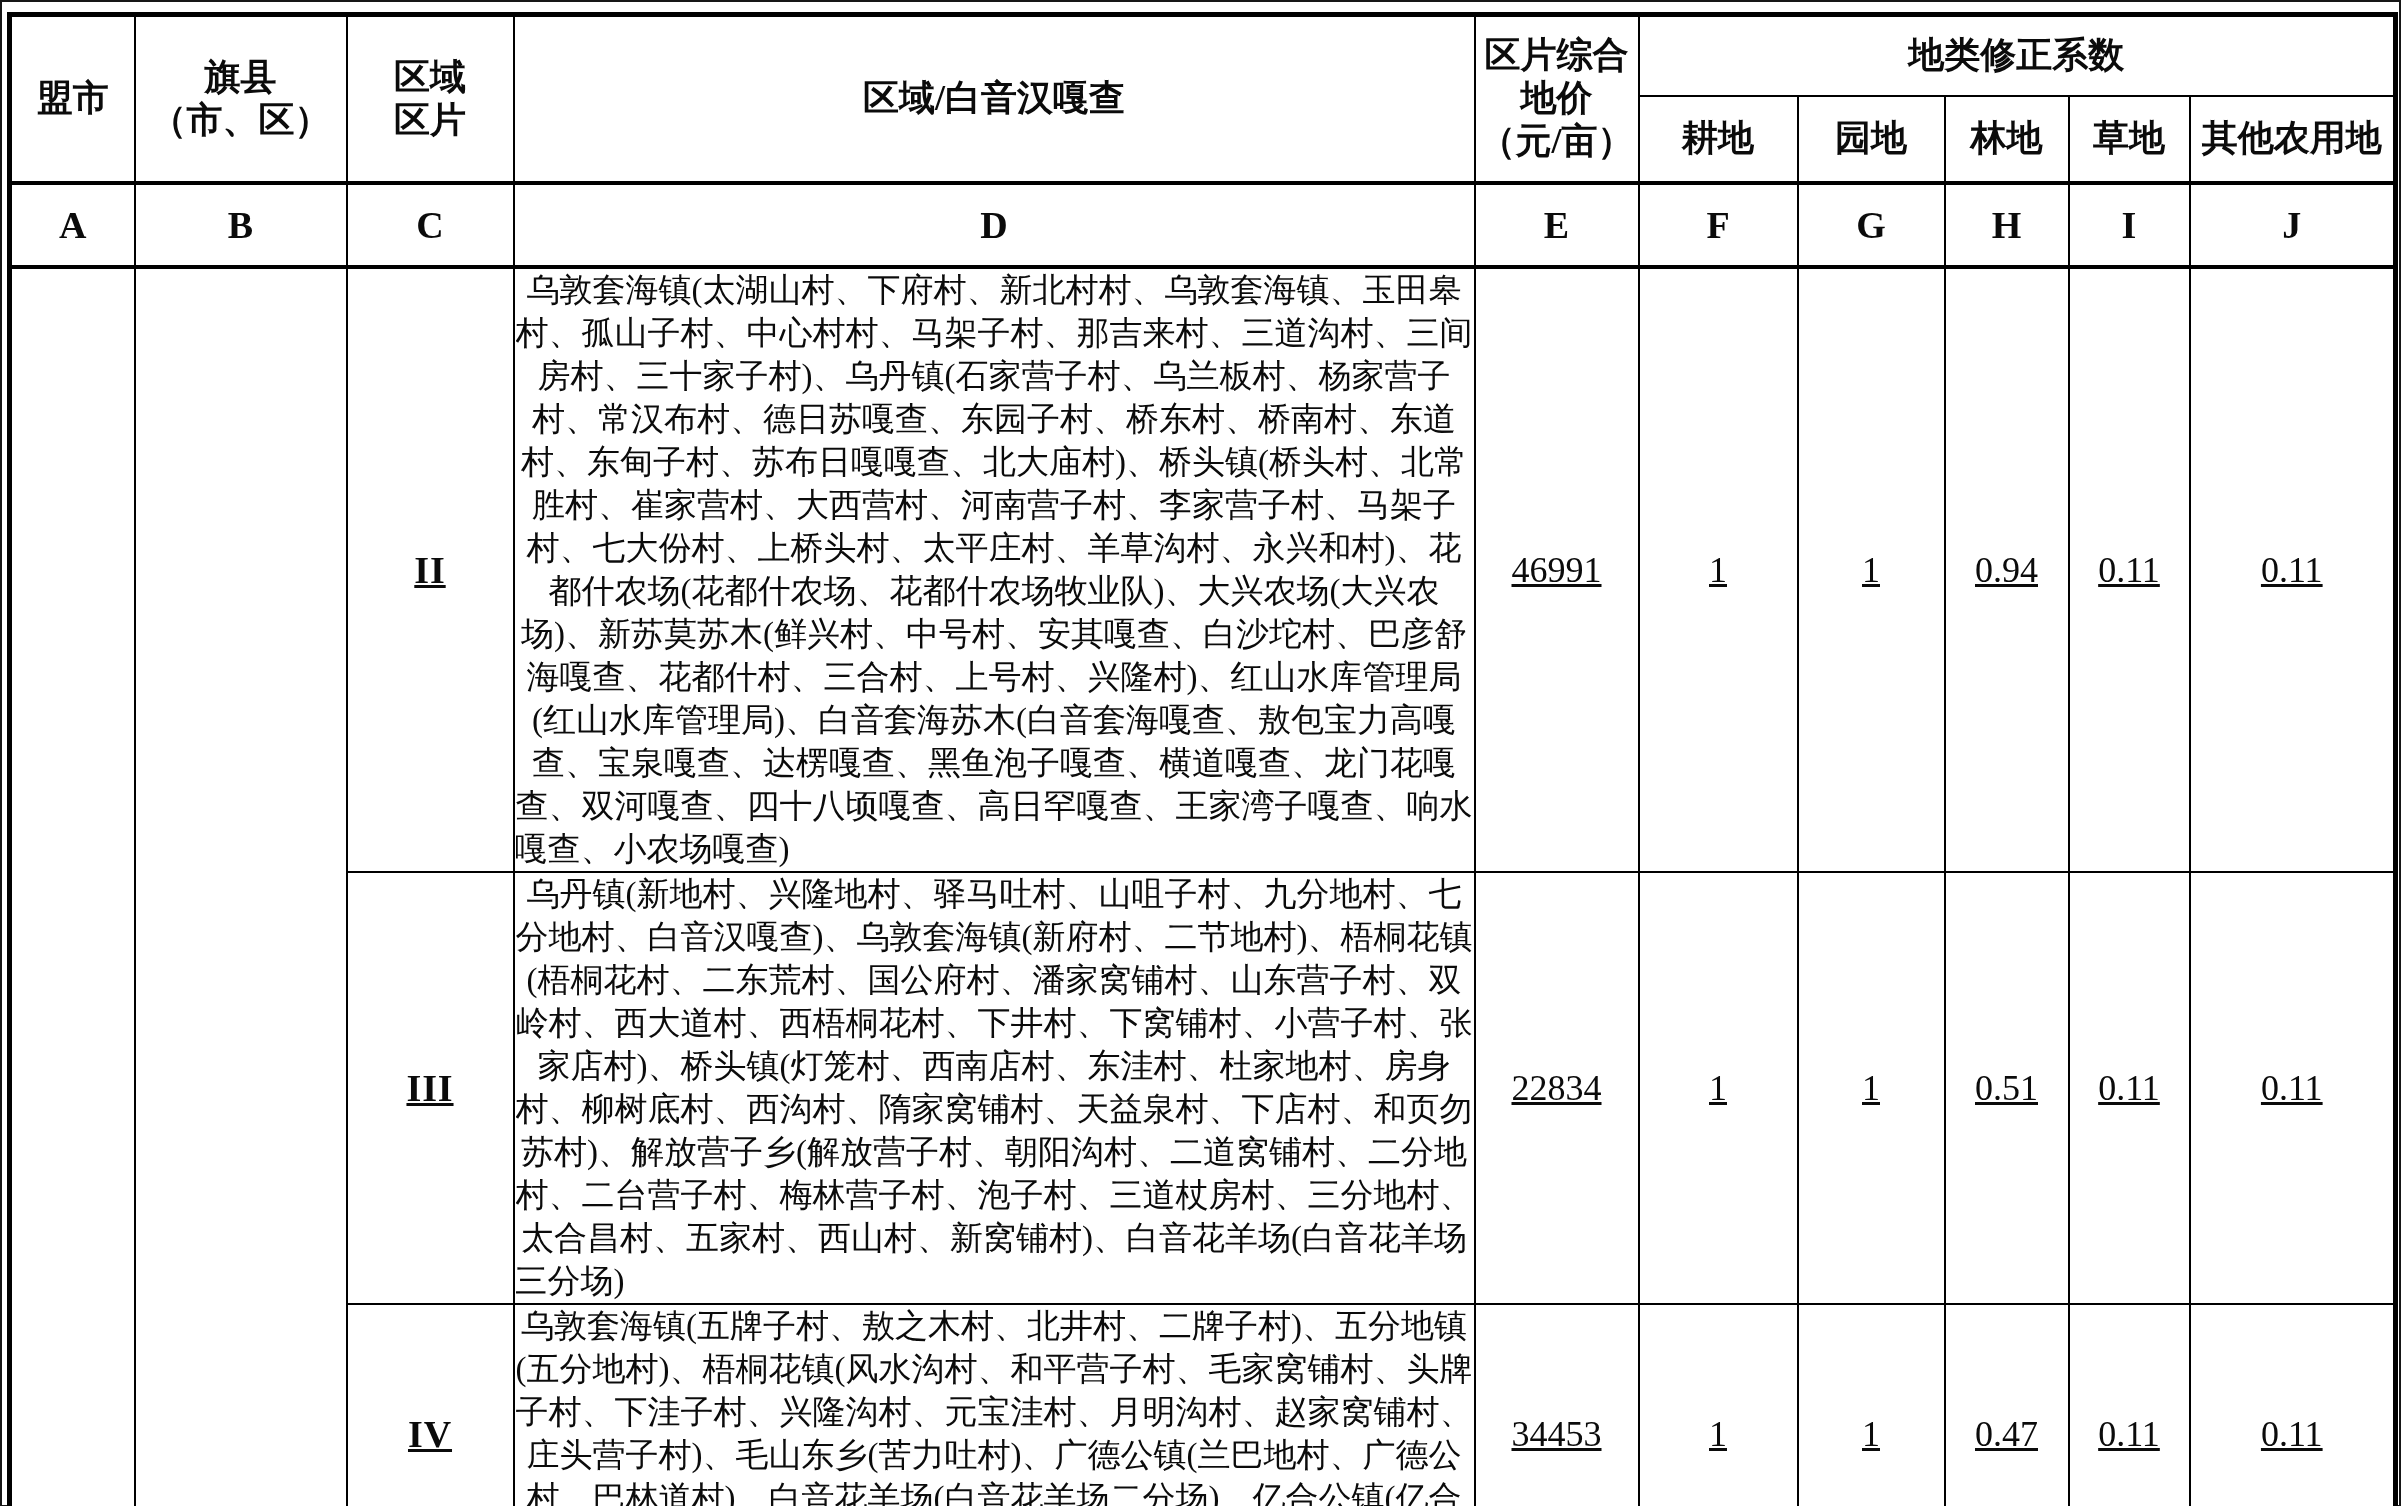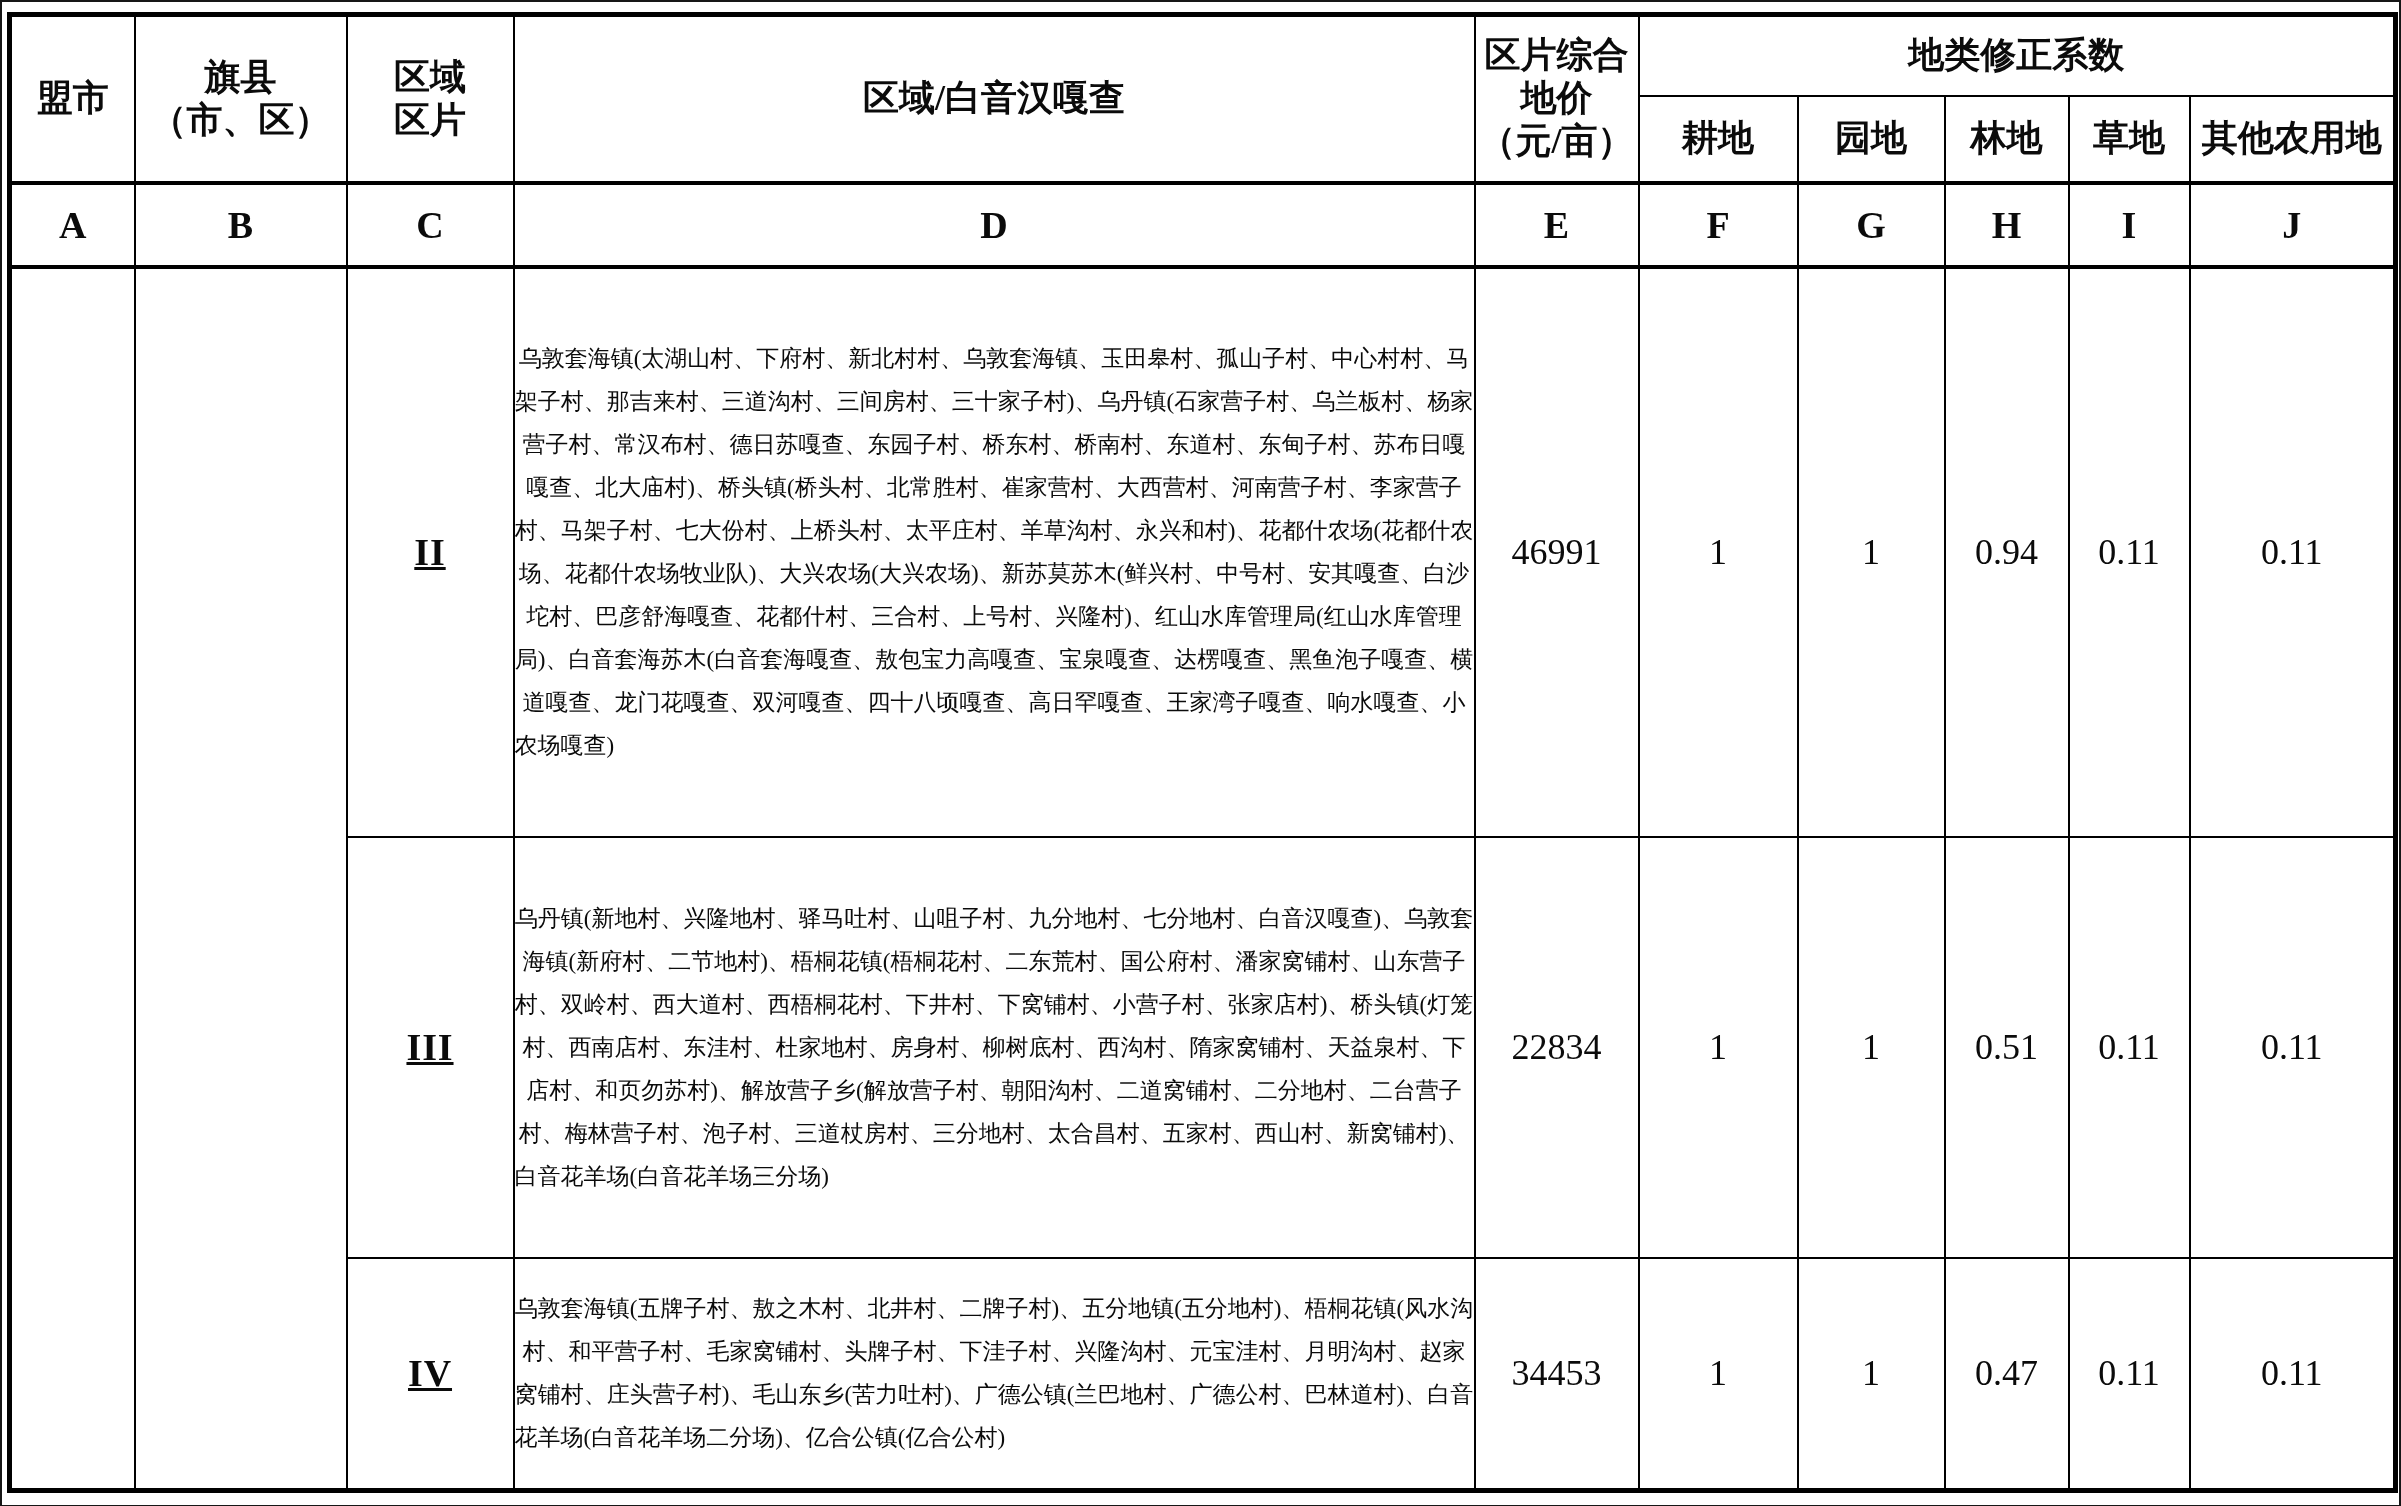--- a/index.html
+++ b/index.html
@@ -71,30 +71,32 @@
   tr.r-hdr2 { height: 87px; }
   tr.r-letters { height: 84px; }
 
   td.zone {
     font-size: 38px;
     font-weight: 600;
     letter-spacing: 0.9px;
     text-decoration: underline;
   }
   td.desc {
-    font-size: 23px;
+    font-size: 33px;
     line-height: 43px;
     text-align: justify;
     text-align-last: left;
     padding: 5.2px 7px 5.2px 8.6px;
     font-weight: 500;
+    border-radius: 10px;
   }
   td.num {
     font-size: 36px;
     font-weight: 500;
+    text-decoration: underline;
   }
   td.empty-cell {
     background: #ffffff;
   }
 </style>
 </head>
 <body>
 
 <div class="page">
   <div class="page-frame"></div>

